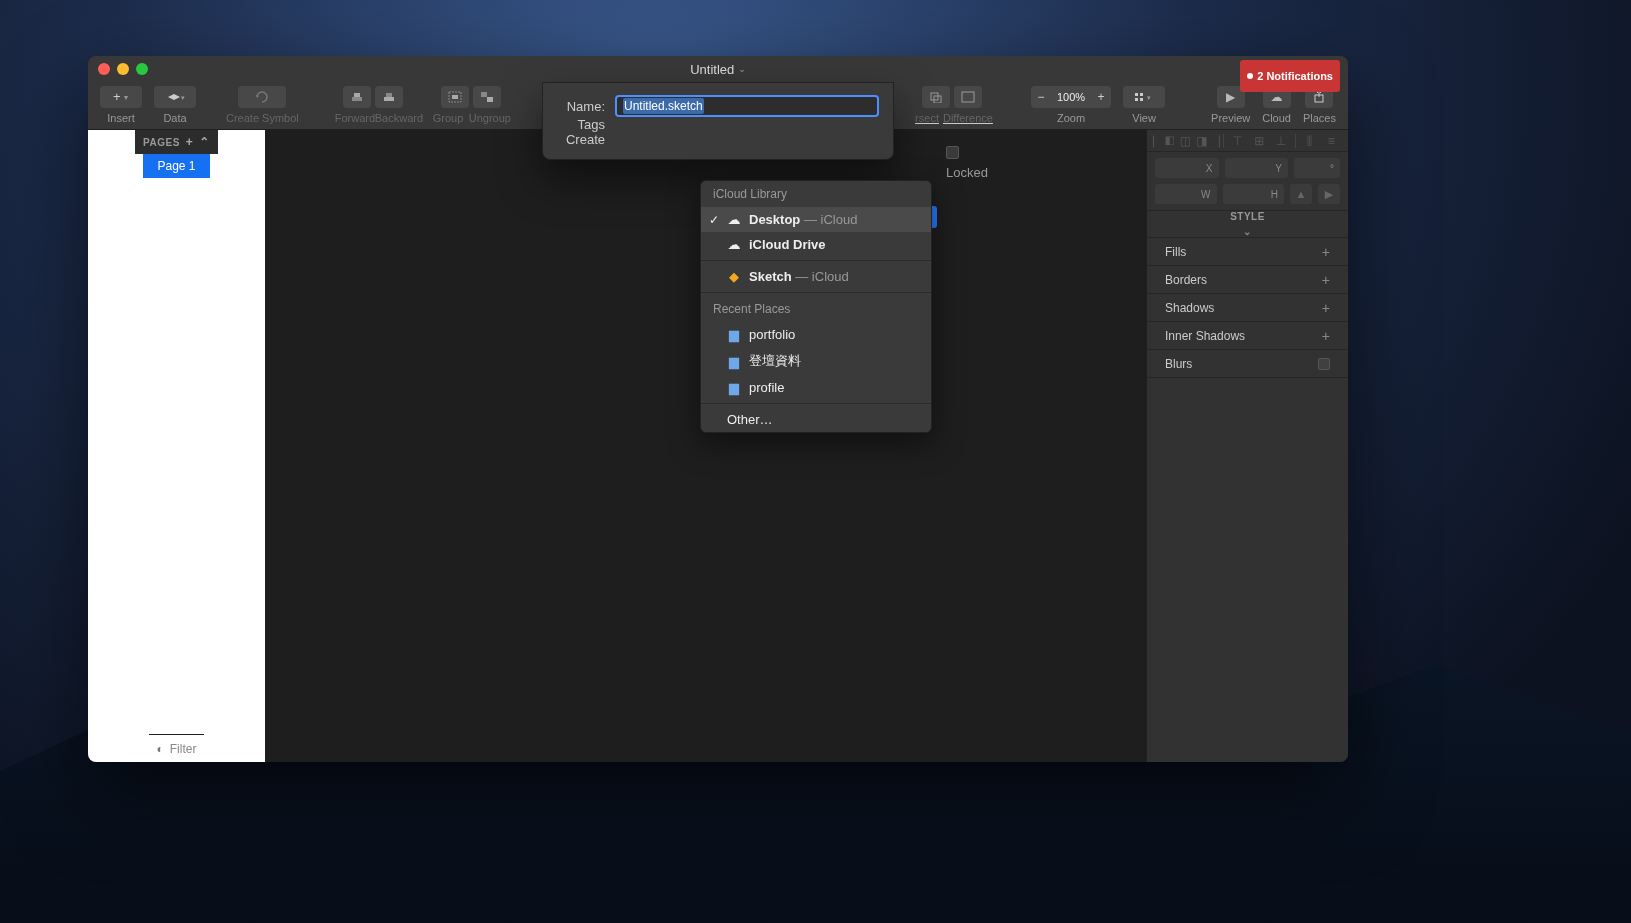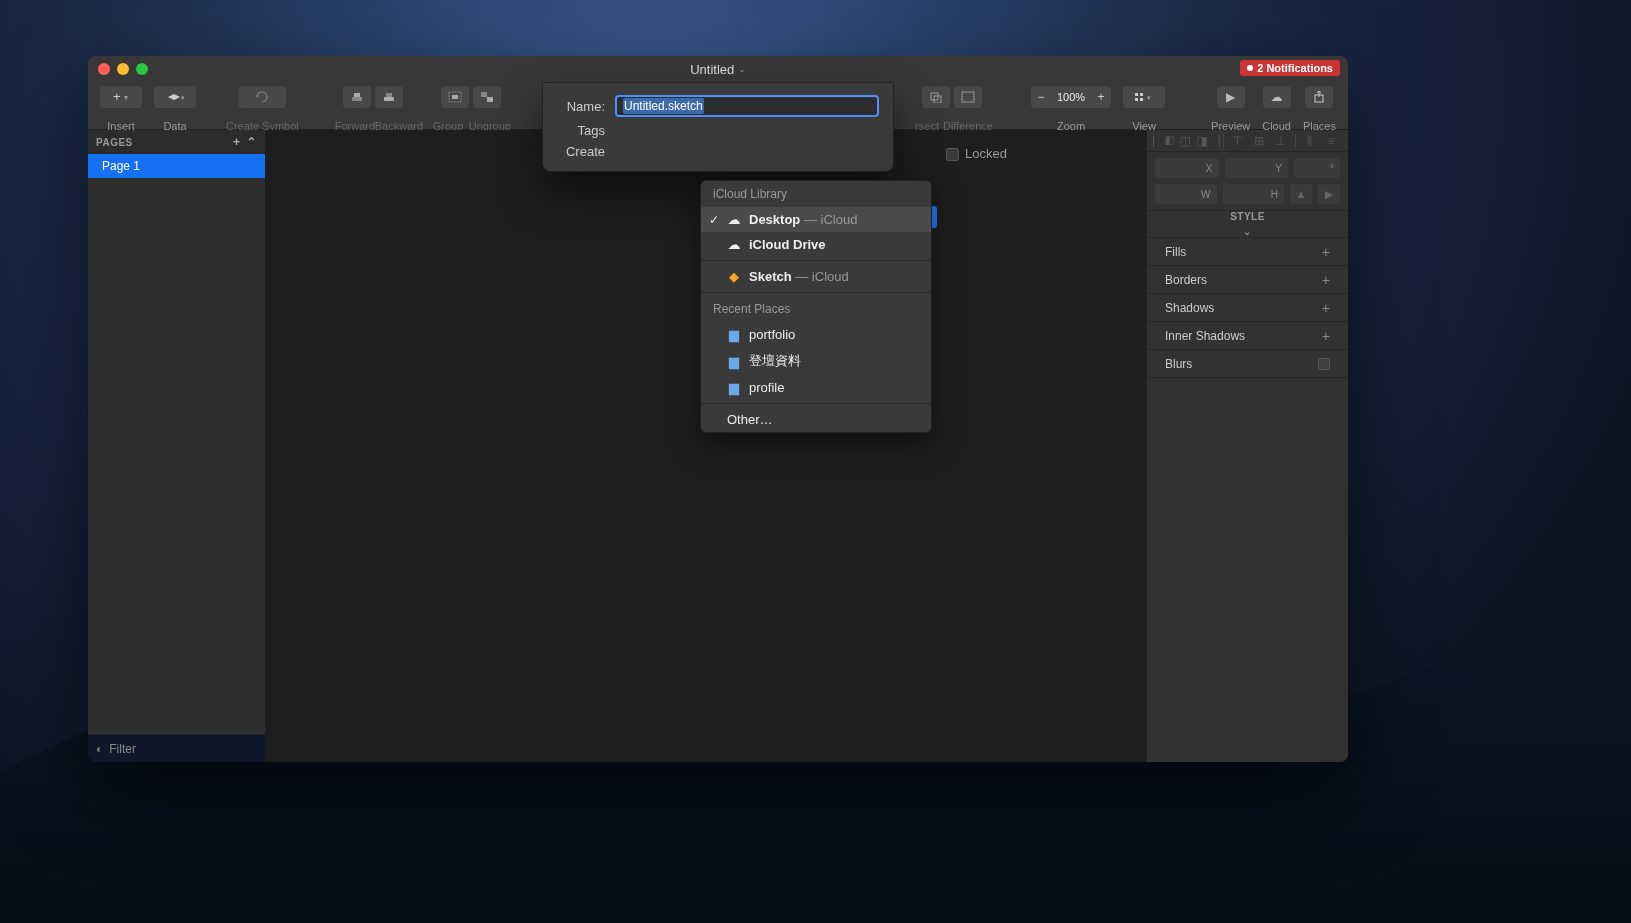--- a/index.html
+++ b/index.html
@@ -39,55 +39,56 @@
   }
   .traffic {
     position: absolute; left: 10px; top: 7px; display: flex; gap: 7px;
   }
   .tl { width: 12px; height: 12px; border-radius: 50%; }
   .tl.red { background:#ff5f57; } .tl.yel{background:#febc2e;} .tl.grn{background:#28c840;}
   .title-chev { margin-left:4px; font-size:9px; color:#999; }
   .notif {
     position:absolute; right:8px; top:4px;
     background:#c93535; color:#fff; font-size:11px; font-weight:600;
-    padding:2px 7px; border-radius:3px;
+    padding:10px 7px; border-radius:3px;
     display:flex; align-items:center; gap:4px;
   }
   .notif-dot{width:6px;height:6px;background:#fff;border-radius:50%;}
   .toolbar {
     height: 48px;
     background:#383838;
     display:flex; align-items:flex-start; padding:4px 8px 0 8px;
     border-bottom:1px solid #1f1f1f;
     gap:4px;
   }
   .tb-group { display:flex; flex-direction:column; align-items:center; margin:0 4px; }
   .tb-row { display:flex; gap:4px; }
   .tb-btn {
     background:#484848; border-radius:4px;
     height:22px; min-width:28px; display:flex; align-items:center; justify-content:center;
     color:#bbb; font-size:12px;
   }
   .tb-btn.wide { min-width:42px; }
   .tb-btn.wider { min-width:48px; }
-  .tb-label { font-size:11px; color:#999; margin-top:12px; }
+  .tb-label { font-size:11px; color:#999; margin-top:4px; }
   .tb-label.dim { color:#666; }
   .tb-spacer { flex:1; }
   .zoom-group {
     display:flex; align-items:center; background:#484848; border-radius:4px; height:22px;
   }
   .zoom-btn { width:20px; text-align:center; color:#ccc; }
   .zoom-val { padding:0 6px; color:#eee; font-size:11px; }
   .content {
     flex:1; display:flex; overflow:hidden;
     border-bottom-left-radius:8px; border-bottom-right-radius:8px;
   }
   .left-panel {
-    width:178px; background:#0f172a; display:flex; flex-direction:column;
+    width:178px; background:#ffffff; display:flex; flex-direction:column;
     border-right:1px solid #1f1f1f;
+    align-items:center;
   }
   .pages-hdr {
     height:24px; background:#2c2c2c; display:flex; align-items:center; padding:0 8px;
     font-size:10px; letter-spacing:0.5px; color:#999; font-weight:600;
   }
   .pages-hdr .grow{flex:1;}
   .pages-hdr .ico{color:#aaa; margin-left:6px; font-size:12px;}
   .page-item {
     background:#1670f2; color:#fff; padding:5px 14px; font-size:12px; font-weight:500;
   }
@@ -130,21 +131,21 @@
 
   
   .sheet {
     position:absolute; top:26px; left:50%; transform:translateX(-50%);
     width:352px; background:#3a3a3a; border:1px solid #222;
     border-radius:0 0 8px 8px;
     box-shadow:0 20px 40px rgba(0,0,0,0.5);
     padding:12px 14px;
     z-index:10;
   }
-  .sheet-row{display:flex;align-items:center;margin-bottom:6px;gap:10px;}
+  .sheet-row{display:flex;align-items:center;margin-bottom:0;gap:10px;}
   .sheet-label{width:48px;text-align:right;color:#ccc;font-size:13px;}
   .sheet-input{
     flex:1;height:22px;background:#2d2d2d;border:2px solid #4a90ff;border-radius:4px;
     display:flex;align-items:center;padding:0 6px;
   }
   .sheet-input .sel{background:#3d6aa8;color:#fff;padding:1px 1px;border-radius:2px;font-size:12px;}
   .locked-chk{width:13px;height:13px;border:1px solid #555;border-radius:2px;background:#3a3a3a;}
 
   
   .dropdown {
@@ -442,21 +443,21 @@
     <div class="sheet-row">
       <div class="sheet-label">Tags</div>
     </div>
     <div class="sheet-row" style="margin-bottom:0;">
       <div class="sheet-label">Create</div>
     </div>
   </div>
 
   <div class="dropdown-edge"></div>
 
-  <div style="position:absolute;top:90px;left:858px;display:flex;align-items:flex-end;gap:6px;z-index:6;">
+  <div style="position:absolute;top:90px;left:858px;display:flex;align-items:flex-start;gap:6px;z-index:6;flex-direction:column;">
     <span class="locked-chk"></span>
     <span style="color:#999;font-size:13px">Locked</span>
   </div>
 
 </div>
 
 <div class="dropdown" style="top:180px;left:700px;">
   <div class="dd-hdr">iCloud Library</div>
   <div class="dd-item sel">
     <span class="check">✓</span>

